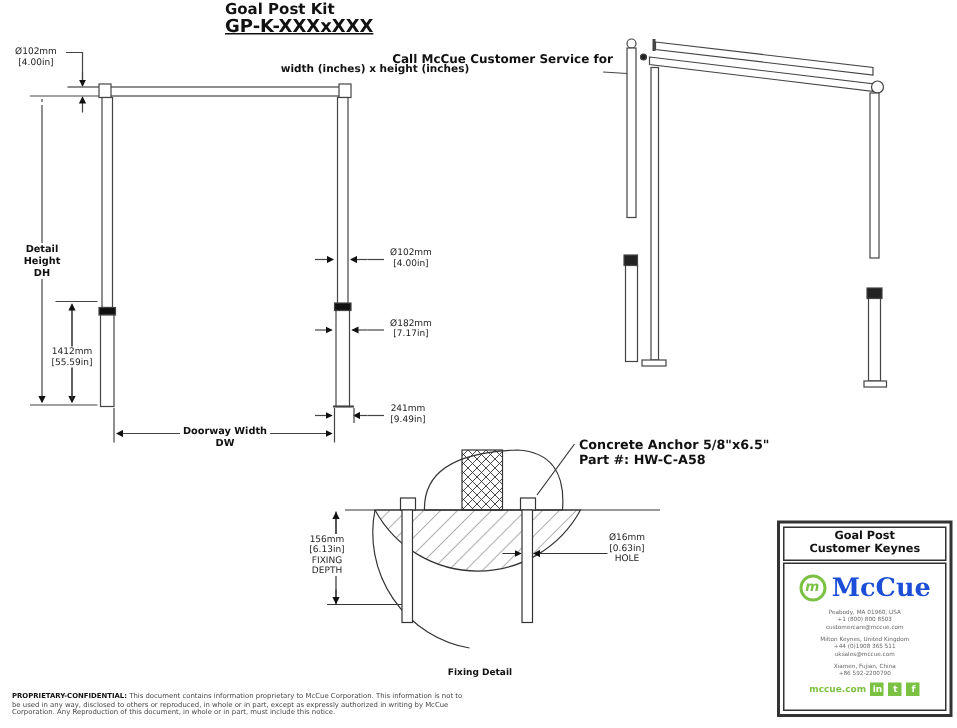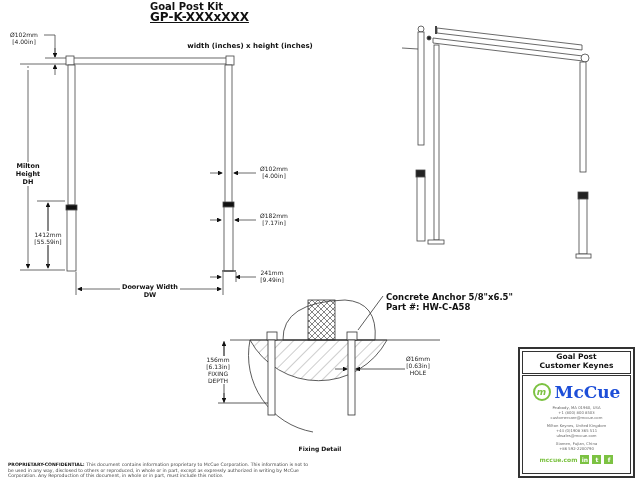--- a/index.html
+++ b/index.html
@@ -27,20 +27,21 @@
   .site { color:#7cc242; font-weight:bold; font-size:6px; }
   .soc { width:9px; height:9px; background:#7cc242; color:#fff; font-size:6px; font-weight:bold; line-height:9px; text-align:center; }
 </style>
 </head>
 <body>
 
 <div class="abs title">Goal Post Kit</div>
 <div class="abs code"><span>GP-K-XXXxXXX</span></div>
 <div class="abs sub">width (inches) x height (inches)</div>
 <div class="abs callout">
+  <div>Call McCue Customer Service for</div>
 </div>
 
 <svg class="abs" style="left:0;top:0" width="638" height="485">
   <defs>
     <pattern id="hatch" width="8" height="8" patternUnits="userSpaceOnUse" patternTransform="rotate(45)">
       <line x1="0" y1="0" x2="0" y2="8" stroke="#555" stroke-width="0.6"></line>
     </pattern>
     <pattern id="xhatch" width="6" height="6" patternUnits="userSpaceOnUse">
       <path d="M0,0 L6,6 M6,0 L0,6" stroke="#333" stroke-width="0.6"></path>
     </pattern>
@@ -139,21 +140,21 @@
     <line x1="370" y1="369" x2="356" y2="369" marker-end="url(#arr)" fill="none"></line>
     <line x1="370" y1="369" x2="405" y2="369" fill="none"></line>
   </g>
 </svg>
 
 <div class="abs dim" style="left:4px;top:31px;width:40px;">
   <div>Ø102mm</div>
   <div>[4.00in]</div>
 </div>
 <div class="abs lbl" style="left:8px;top:162px;width:40px;background:#fff;">
-  <div>Milton</div>
+  <div>Detail</div>
   <div>Height</div>
   <div>DH</div>
 </div>
 <div class="abs dim" style="left:30px;top:231px;width:36px;background:#fff;">
   <div>1412mm</div>
   <div>[55.59in]</div>
 </div>
 <div class="abs dim" style="left:257px;top:165px;width:34px;">
   <div>Ø102mm</div>
   <div>[4.00in]</div>

